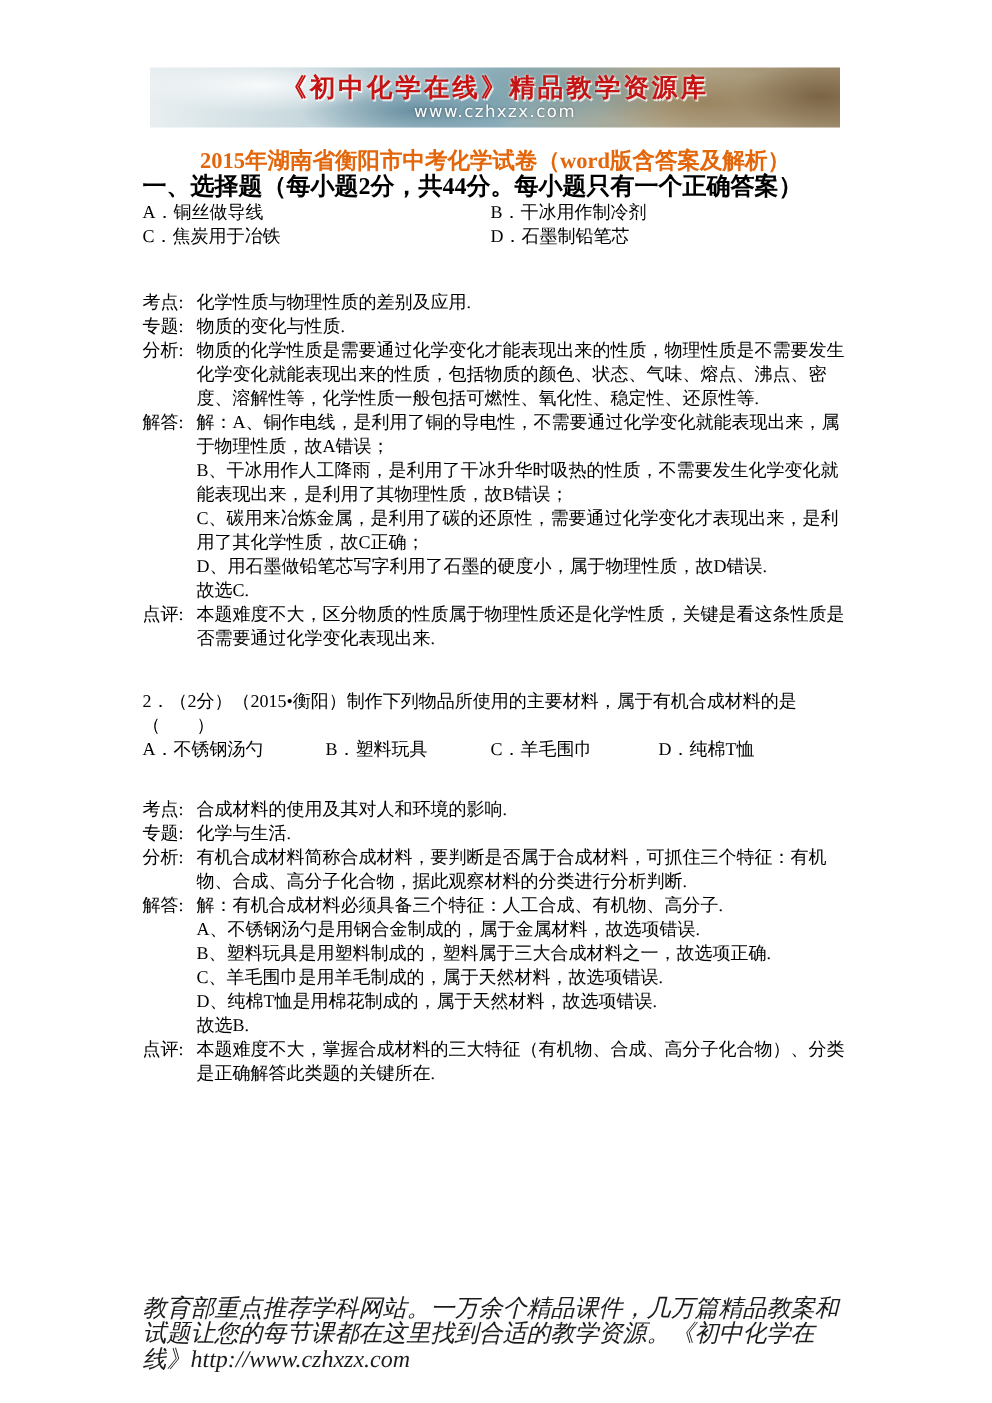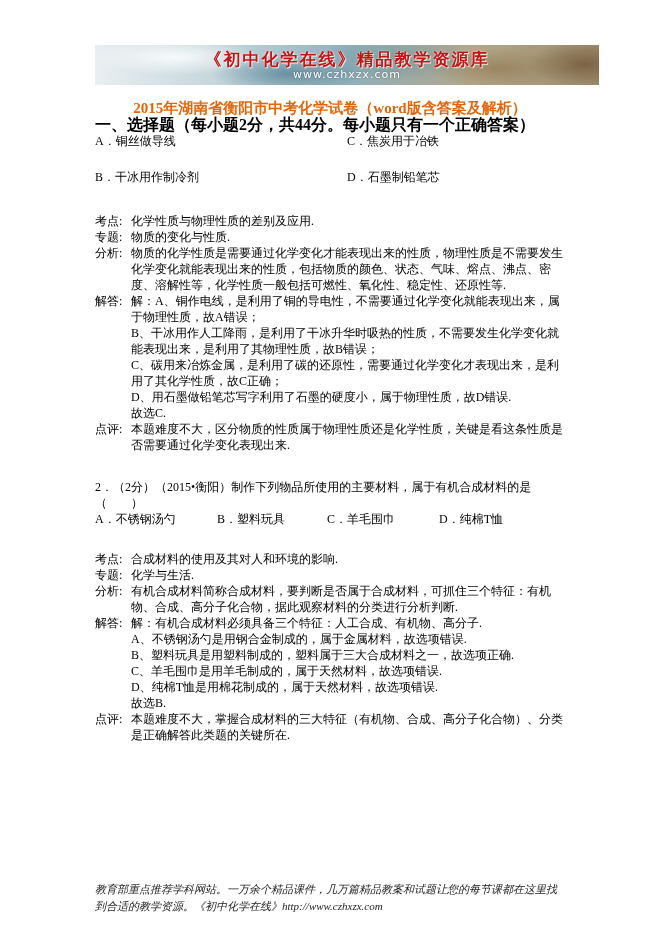--- a/index.html
+++ b/index.html
@@ -6,21 +6,21 @@
   html, body { background:#ffffff; }
   body {
     width:661px; height:935px; margin:0 auto; overflow:hidden;
     font-family:"Liberation Serif","DejaVu Serif",serif;
     font-size:12px; line-height:16px; color:#000;
   }
   .page { position:relative; height:935px; padding:45px 96px 0 95px; }
 
   
   .banner {
-    width:504px; height:40px; margin:0 auto; position:relative;
+    width:460px; height:40px; margin:0 auto; position:relative;
     display:flex; flex-direction:column; align-items:center; justify-content:center;
     background:
       radial-gradient(120px 26px at 16% 30%, rgba(255,255,255,0.85), transparent 70%),
       radial-gradient(100px 26px at 38% 72%, rgba(55,105,130,0.55), transparent 75%),
       radial-gradient(110px 28px at 60% 38%, rgba(95,140,150,0.50), transparent 75%),
       radial-gradient(95px 26px at 80% 58%, rgba(145,118,78,0.65), transparent 75%),
       radial-gradient(75px 30px at 97% 48%, rgba(110,85,55,0.75), transparent 75%),
       linear-gradient(90deg,#e9eff1 0%,#c3d5db 25%,#8fb0bc 50%,#b2a78b 75%,#9f8c6c 100%);
   }
   .banner-title {
@@ -38,56 +38,56 @@
 
   .doc-title {
     margin-top:14px; text-align:center;
     color:var(--title-color,#e3670a); font-weight:bold;
     font-size:15px; line-height:18px;
   }
   .section-heading { font-weight:bold; font-size:16px; }
 
   .stem { margin-top:1px; }
   .options { margin-top:0; }
-  .options-2col { display:grid; grid-template-columns:232px 1fr;gap:20px; }
+  .options-2col { display:grid; grid-template-columns:232px 1fr; }
   .options-4col { display:grid; grid-template-columns:122px 110px 112px auto; }
 
   .notes { margin-top:28px; }
   .note { display:flex; align-items:flex-start; }
   .note-label { flex:0 0 36px; width:36px;font-family:Liberation Serif, serif; }
   .note-content { flex:1; white-space:pre-line; }
 
   .q2 { margin-top:26px; }
   .q2 .notes { margin-top:24px; }
   .q3 { margin-top:30px; }
 
   .footer {
     position:absolute; left:95px; right:96px; bottom:20px;
-    font-style:italic; color:#1c1c1c; font-size:11px; line-height:17px;
+    font-style:italic; color:#1c1c1c; font-size:16px; line-height:17px;
   }
 </style>
 </head>
 <body>
 
 <div class="page">
 
   <div class="banner">
     <div class="banner-title">《初中化学在线》精品教学资源库</div>
     <div class="banner-url">www.czhxzx.com</div>
   </div>
 
   <div class="doc-title">2015年湖南省衡阳市中考化学试卷（word版含答案及解析）</div>
 
   <div class="section-heading">一、选择题（每小题2分，共44分。每小题只有一个正确答案）</div>
 
   <div class="question q1">
     <div class="options options-2col">
       <span>A．铜丝做导线</span>
+      <span>B．干冰用作制冷剂</span>
       <span>C．焦炭用于冶铁</span>
-      <span>B．干冰用作制冷剂</span>
       <span>D．石墨制铅笔芯</span>
     </div>
     <div class="notes">
       <div class="note">
         <span class="note-label">考点:</span>
         <span class="note-content">化学性质与物理性质的差别及应用.</span>
       </div>
       <div class="note">
         <span class="note-label">专题:</span>
         <span class="note-content">物质的变化与性质.</span>

